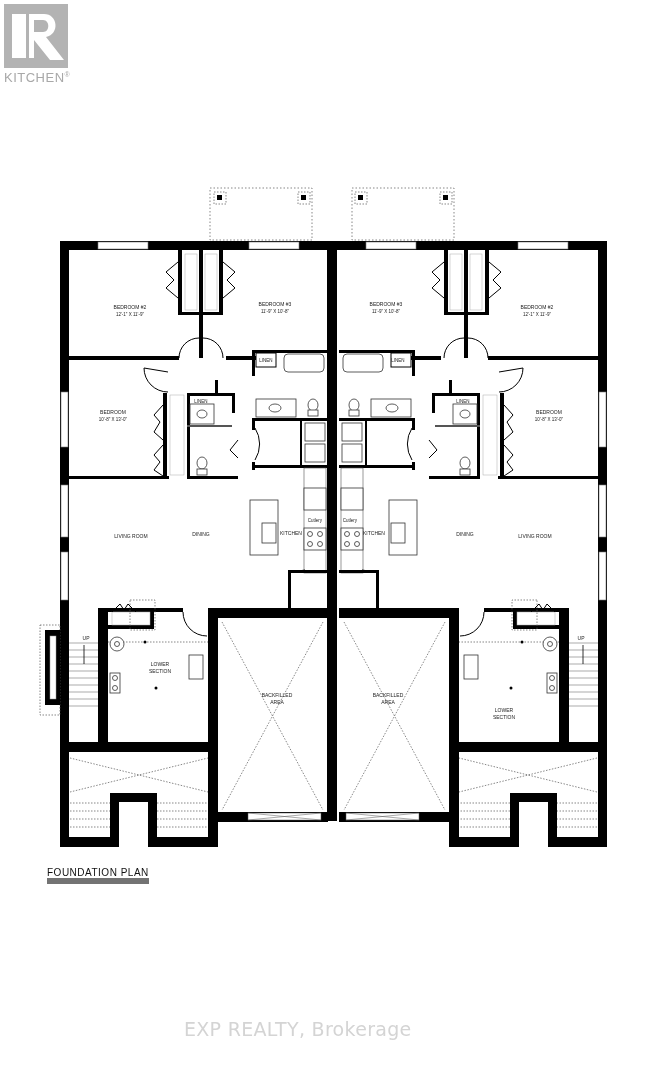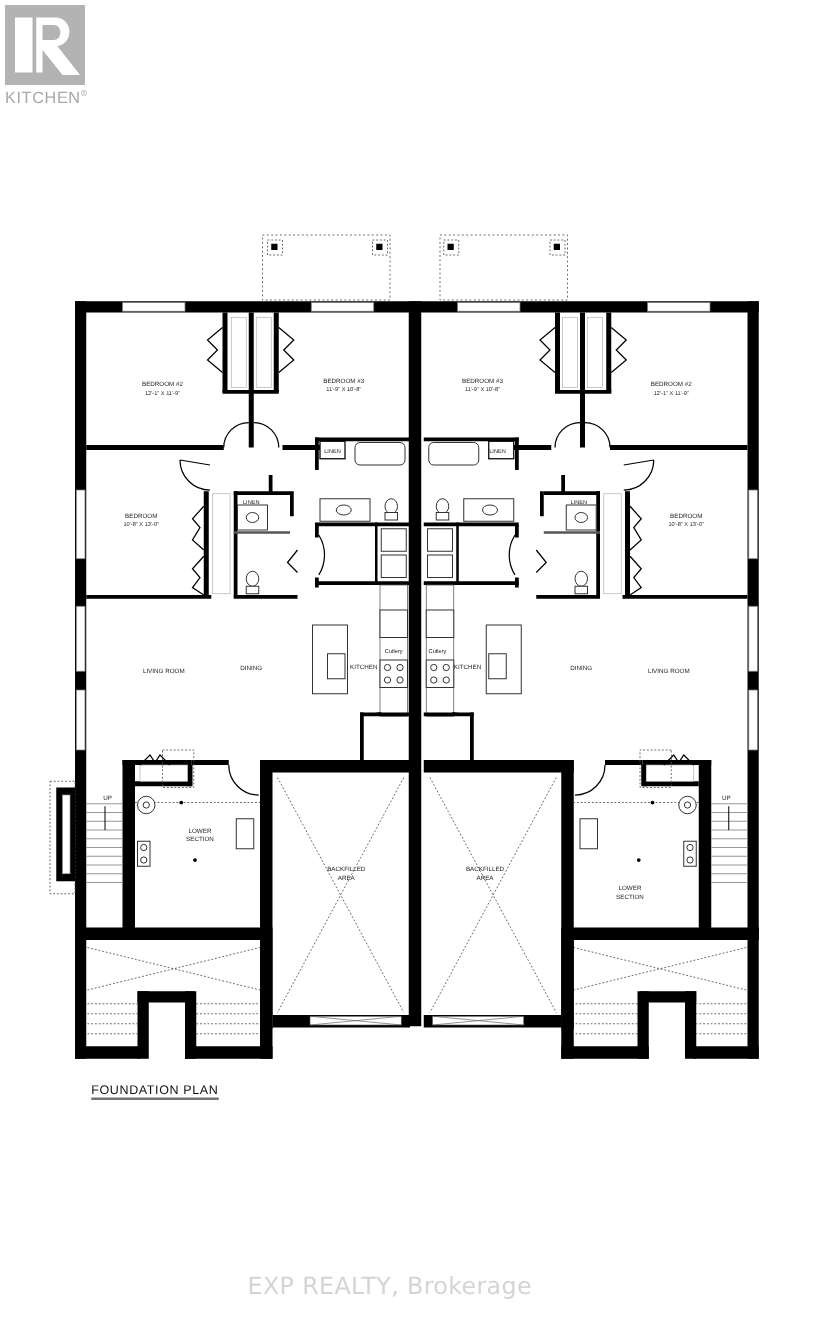--- a/index.html
+++ b/index.html
@@ -4,22 +4,22 @@
 <style>
   html, body { margin:0; padding:0; background:#ffffff; }
   body { width:650px; height:1070px; position:relative; overflow:hidden; font-family:"Liberation Sans", sans-serif; }
   .logo { position:absolute; left:4px; top:4px; width:66px; }
   .logo-box { width:64px; height:64px; background:#b8b8b8; position:relative; }
   .logo-text { font-size:13px; color:#a8a8a8; letter-spacing:0.5px; margin-top:2px; font-family:"Liberation Sans", sans-serif; }
   .plan { position:absolute; left:0; top:0; }
   .plan text { font-family:"Liberation Sans", sans-serif; fill:#222; }
   .lbl { font-size:5px; }
   .dim { font-size:4.5px; }
-  .title { position:absolute; left:47px; top:867px; font-size:10px; color:#111; letter-spacing:0.5px; border-bottom:2px solid #737373; line-height:11px; font-family:"Liberation Sans", sans-serif;margin-left:26px; }
-  .watermark { position:absolute; left:198px; top:1018px; font-size:19px; color:#d4d4d4; letter-spacing:0.3px; font-family:"DejaVu Sans", sans-serif;text-align:center; }
+  .title { position:absolute; left:47px; top:867px; font-size:10px; color:#111; letter-spacing:0.5px; border-bottom:6px solid #737373; line-height:11px; font-family:"Liberation Sans", sans-serif; }
+  .watermark { position:absolute; left:184px; top:1018px; font-size:19px; color:#d4d4d4; letter-spacing:0.3px; font-family:"DejaVu Sans", sans-serif;text-align:center; }
 </style>
 </head>
 <body>
 
 <div class="logo">
   <div class="logo-box">
     <svg width="64" height="64" viewBox="0 0 64 64">
       <rect x="0" y="0" width="64" height="64" fill="#b3b3b3"></rect>
       <rect x="8" y="10" width="14" height="44" fill="#fff"></rect>
       <path d="M25 10 H40 C54 10 56 30 42 33 L60 56 H46 L30 36 V54 H25 Z" fill="#fff"></path>

